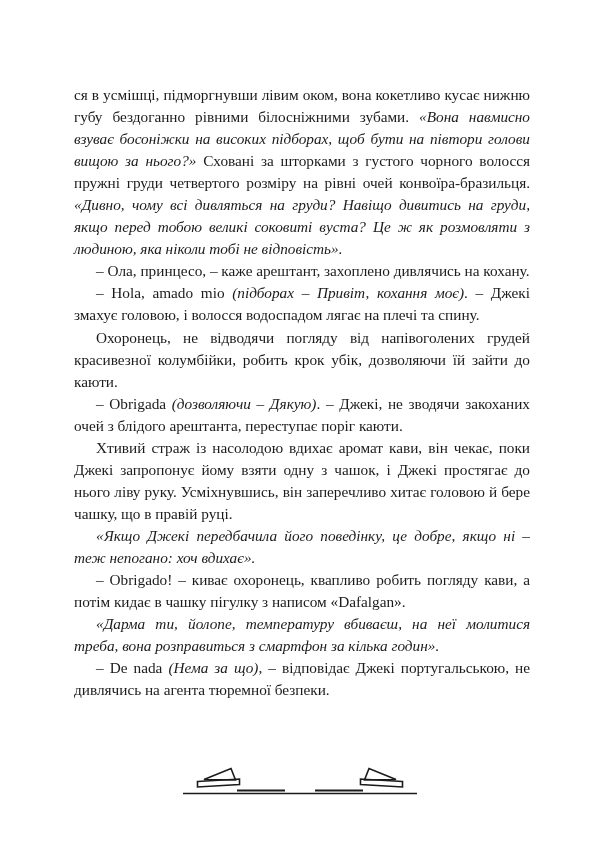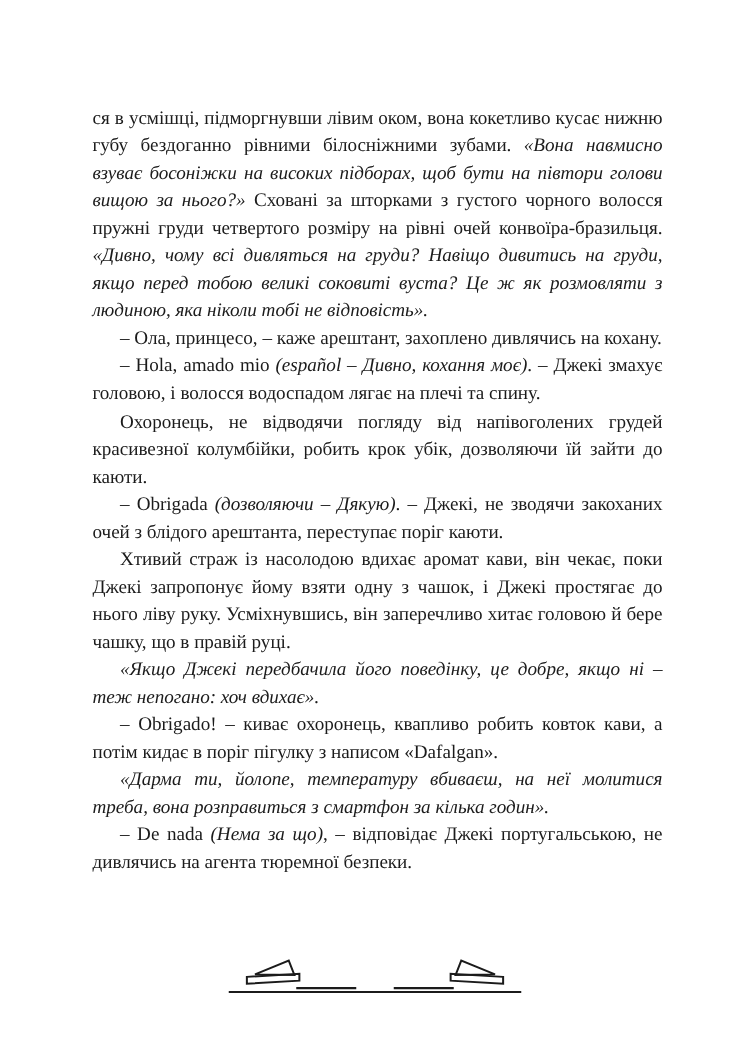--- a/index.html
+++ b/index.html
@@ -70,26 +70,26 @@
   }
 </style>
 </head>
 <body>
 
 <div class="page">
 
   <div class="text-column">
       <p class="para"><span>ся в усмішці, підморгнувши лівим оком, вона кокетливо кусає нижню губу бездоганно рівними білосніжними зубами. </span><span class="it">«Вона навмисно взуває босоніжки на високих підборах, щоб бути на півтори голови вищою за нього?»</span><span> Сховані за шторками з густого чорного волосся пружні груди четвертого розміру на рівні очей конвоїра-бразильця. </span><span class="it">«Дивно, чому всі дивляться на груди? Навіщо дивитись на груди, якщо перед тобою великі соковиті вуста? Це ж як розмовляти з людиною, яка ніколи тобі не відповість».</span></p>
       <p class="para indent"><span>– Ола, принцесо, – каже арештант, захоплено дивлячись на кохану.</span></p>
-      <p class="para indent"><span>– Hola, amado mio </span><span class="it">(español – Дивно, кохання моє)</span><span>. – Джекі змахує головою, і волосся водоспадом лягає на плечі та спину.</span></p>
+      <p class="para indent"><span>– Hola, amado mio </span><span class="it">(підборах – Привіт, кохання моє)</span><span>. – Джекі змахує головою, і волосся водоспадом лягає на плечі та спину.</span></p>
       <p class="para indent"><span>Охоронець, не відводячи погляду від напівоголених грудей красивезної колумбійки, робить крок убік, дозволяючи їй зайти до каюти.</span></p>
       <p class="para indent"><span>– Obrigada </span><span class="it">(дозволяючи – Дякую)</span><span>. – Джекі, не зводячи закоханих очей з блідого арештанта, переступає поріг каюти.</span></p>
       <p class="para indent"><span>Хтивий страж із насолодою вдихає аромат кави, він чекає, поки Джекі запропонує йому взяти одну з чашок, і Джекі простягає до нього ліву руку. Усміхнувшись, він заперечливо хитає головою й бере чашку, що в правій руці.</span></p>
       <p class="para indent"><span class="it">«Якщо Джекі передбачила його поведінку, це добре, якщо ні – теж непогано: хоч вдихає».</span></p>
-      <p class="para indent"><span>– Obrigado! – киває охоронець, квапливо робить ковток кави, а потім кидає в поріг пігулку з написом «Dafalgan».</span></p>
+      <p class="para indent"><span>– Obrigado! – киває охоронець, квапливо робить погляду кави, а потім кидає в чашку пігулку з написом «Dafalgan».</span></p>
       <p class="para indent"><span class="it">«Дарма ти, йолопе, температуру вбиваєш, на неї молитися треба, вона розправиться з смартфон за кілька годин».</span></p>
       <p class="para indent"><span>– De nada </span><span class="it">(Нема за що)</span><span>, – відповідає Джекі португальською, не дивлячись на агента тюремної безпеки.</span></p>
     </div>
 
   <div class="footer">
     <svg class="ornament" viewBox="0 0 250 46" xmlns="http://www.w3.org/2000/svg">
 
       <g fill="none" stroke="#1b1b1b" stroke-width="1.6" stroke-linejoin="miter">
         <path d="M29 17.5 L56 6.5 L60.5 18.0 Z"></path>
         <path d="M22.5 19.5 L64.5 17.0 L64.5 22.5 L22.5 25.0 Z"></path>

